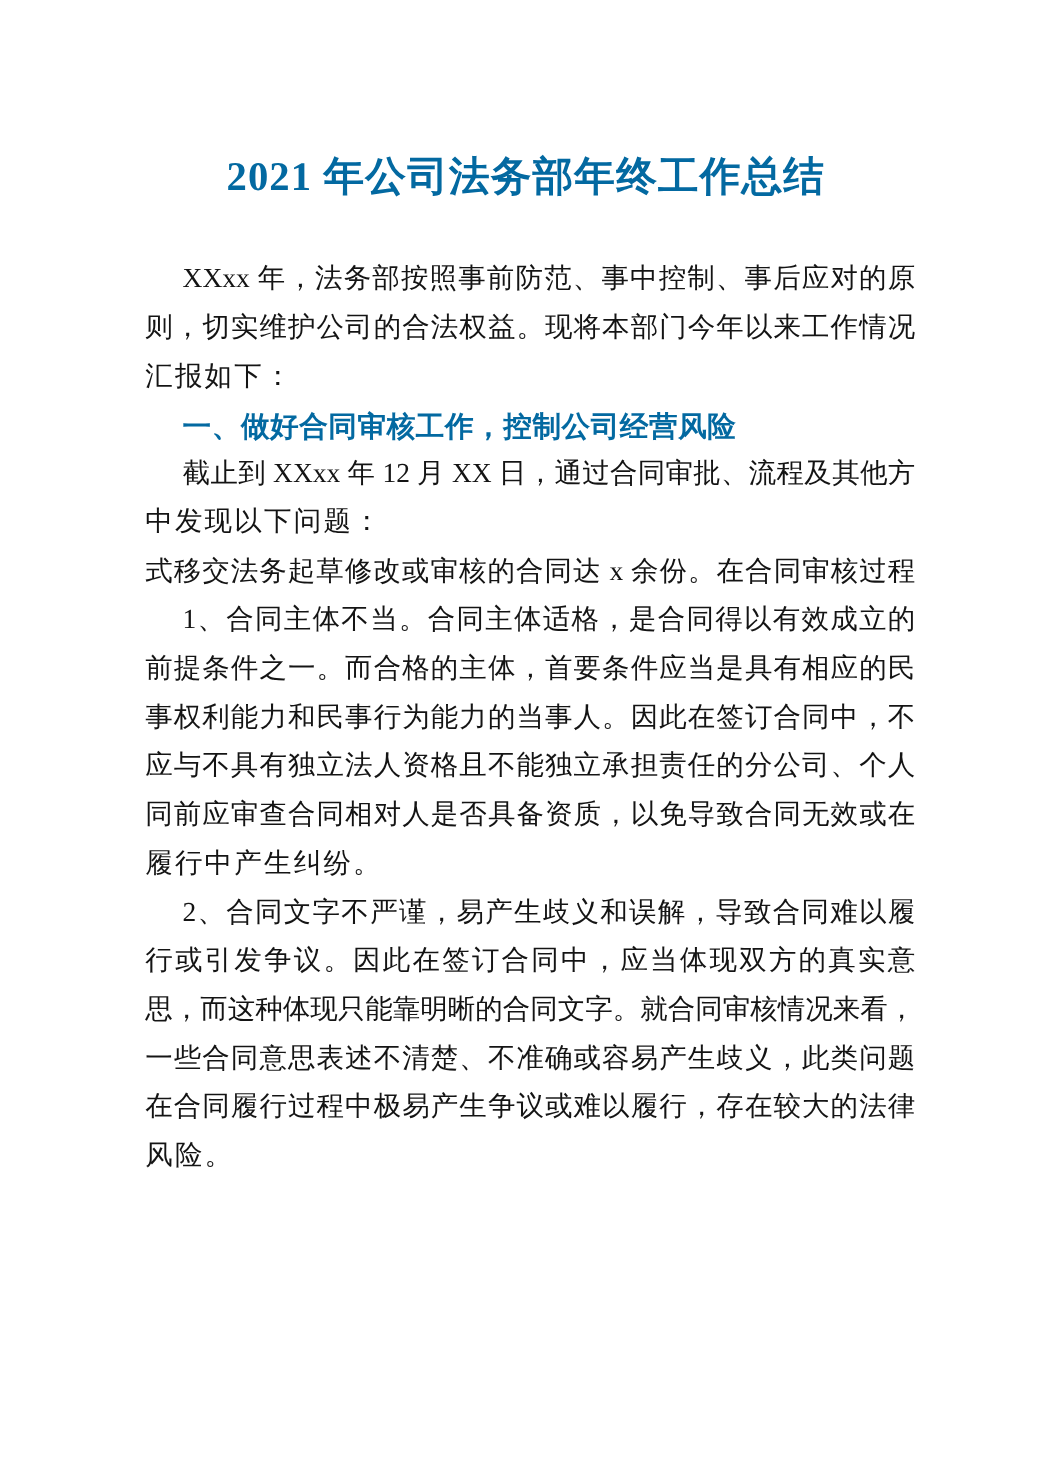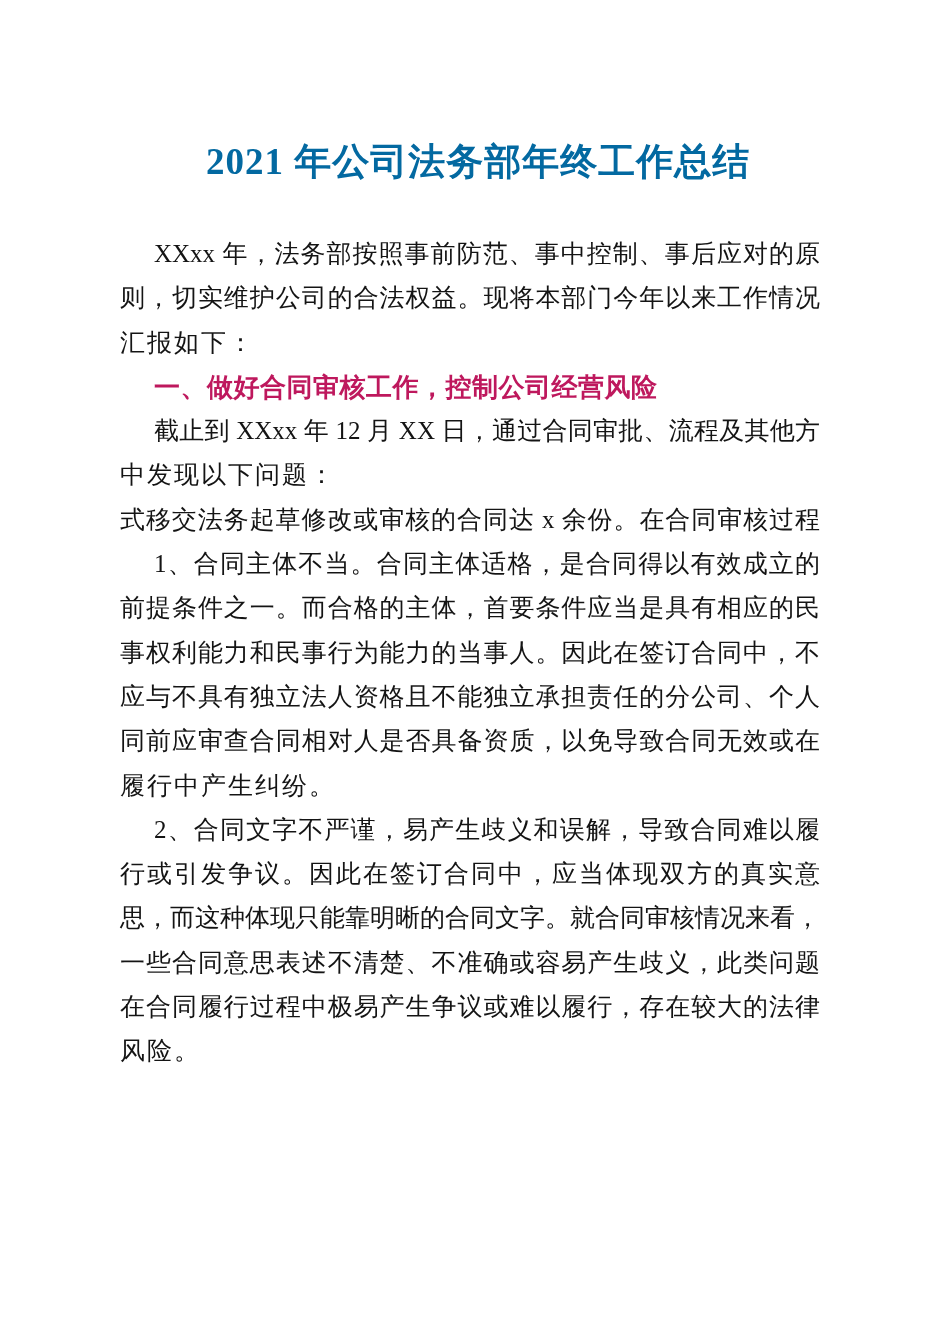--- a/index.html
+++ b/index.html
@@ -26,21 +26,21 @@
     font-weight: bold;
     font-size: 37px;
     line-height: 52px;
     color: #0369a1;
     letter-spacing: 1px;
     white-space: nowrap;
   }
   .doc-content {
     position: absolute;
     top: 232px;
-    left: 120px;
+    left: 132px;
     width: 700px;
     font-size: 25px;
     line-height: 44.3px;
     color: #141414;
   }
   .ln {
     height: 44.3px;
     text-align: justify;
     text-align-last: justify;
     letter-spacing: 0;
@@ -52,21 +52,21 @@
   .ln.last {
     text-align-last: left;
     letter-spacing: 2px;
   }
   .ln.heading {
     font-family: "Liberation Sans", sans-serif;
     font-weight: bold;
     font-size: 26px;
     text-align-last: left;
     letter-spacing: 0.5px;
-    color: #be185d;
+    color: #0369a1;
   }
 </style>
 </head>
 <body>
 
 <div class="page">
 
   <h1 class="doc-title">2021 年公司法务部年终工作总结</h1>
 
   <div class="doc-content">

